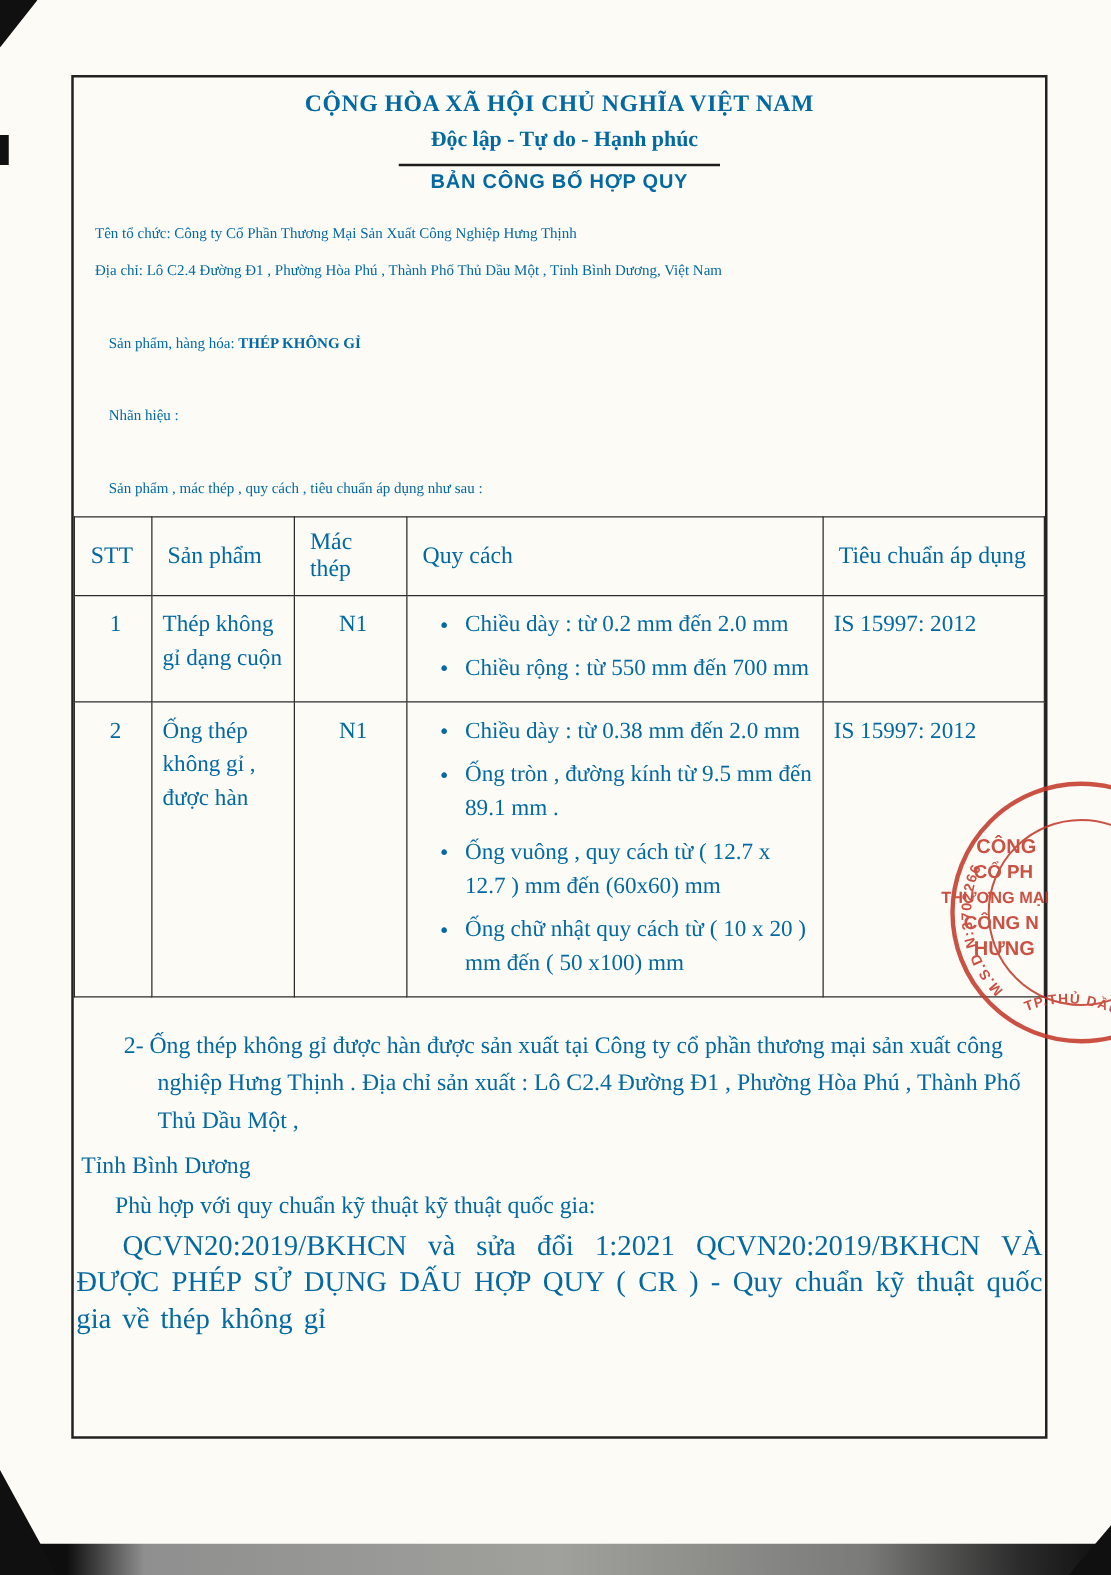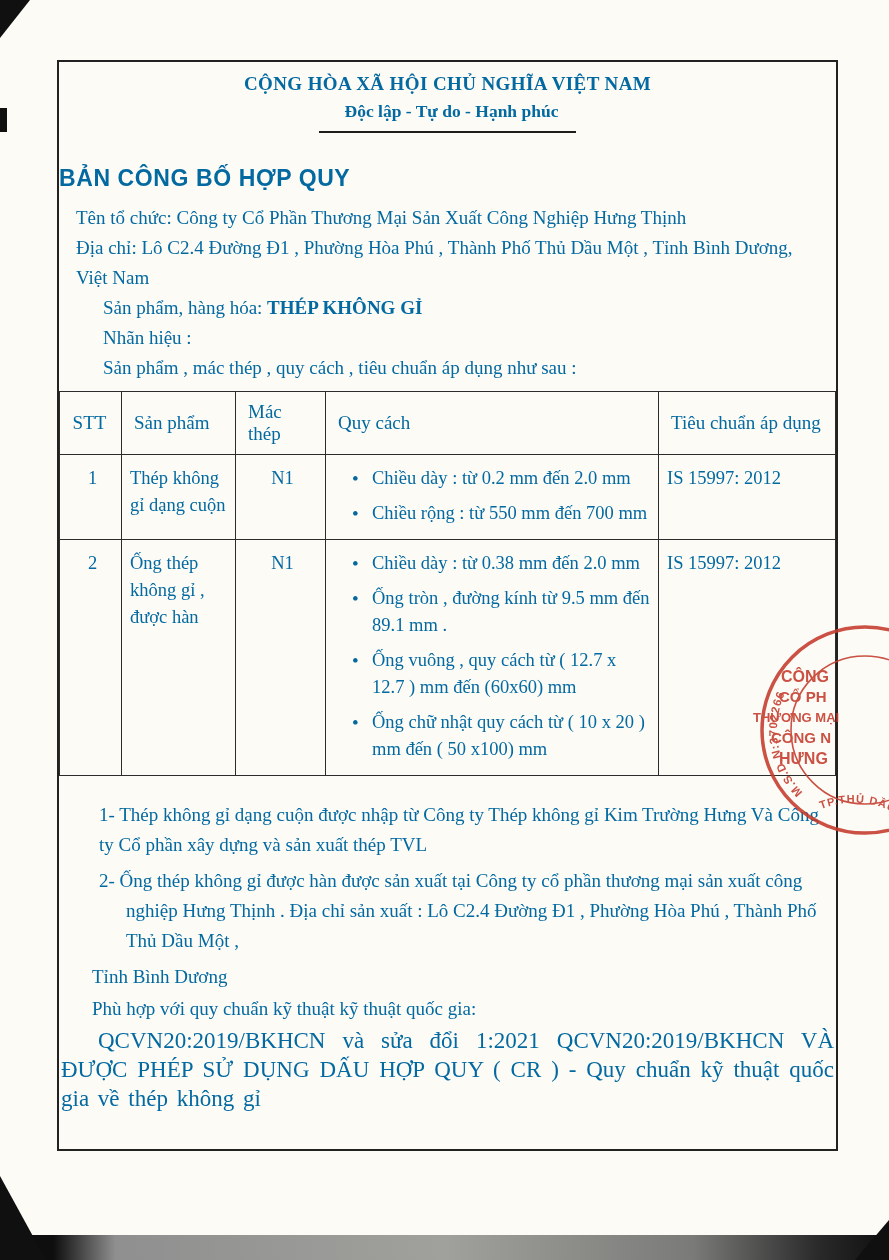--- a/index.html
+++ b/index.html
@@ -9,44 +9,44 @@
     font-family:"Liberation Serif","DejaVu Serif",serif;
     color:#0369a1;
   }
   .frame {
     position:absolute; left:57px; top:60px; width:781px; height:1091px;
     border:2px solid #222; box-sizing:border-box;
   }
   .nat-header { text-align:center; margin-top:10px; font-weight:bold; font-size:19px; letter-spacing:.4px; line-height:24px; }
   .motto { text-align:center; margin-top:3px; font-weight:bold; font-size:17.5px; line-height:24px; }
   .motto span { border-bottom:2px solid #1d1d1d; padding:0 18px 10px 26px; }
-  .doc-title { text-align:left; margin-top:40px; font-family:"Liberation Sans","DejaVu Sans",sans-serif; font-weight:bold; font-size:23px; letter-spacing:.6px; line-height:30px; }
+  .doc-title { text-align:center; margin-top:8px; font-family:"Liberation Sans","DejaVu Sans",sans-serif; font-weight:bold; font-size:16px; letter-spacing:.6px; line-height:30px; }
   .doc-number { text-align:center; margin-top:8px; font-size:19px; line-height:26px; }
-  .para { font-size:19px; line-height:30px; padding:0 26px 0 17px; margin:0; }
+  .para { font-size:12px; line-height:30px; padding:0 26px 0 17px; margin:0; }
   .para.first { margin-top:10px; }
-  .para.indent { padding-left:44px; }
+  .para.indent { padding-left:28px;margin-top:28px; }
   .bold { font-weight:bold; }
 
   table.conf { width:100%; border-collapse:collapse; table-layout:fixed; margin-top:8px; font-size:18.5px; }
   table.conf th, table.conf td { border:1.5px solid #2c2c2c; }
   table.conf th { font-weight:normal; text-align:left; padding:9px 6px 9px 12px; vertical-align:middle; font-size:19px; }
   table.conf th.c { text-align:center; padding-left:4px; }
   table.conf td { vertical-align:top; padding:10px 4px 4px 8px; line-height:27px; }
   td.stt { text-align:center; }
   td.mac { padding-left:30px;text-align:center; }
   td.qc  { padding-left:0; }
   td.qc ul { margin:0; padding:0 4px 0 12px; list-style:none; }
   td.qc li { position:relative; padding-left:26px; margin-bottom:8px; line-height:27px; }
   td.qc li::before { content:"•"; position:absolute; left:6px; top:0; font-size:19px; }
   td.tc { padding-left:10px; }
 
   .notes { margin-top:24px; padding:0 16px 0 40px; font-size:19px; line-height:30px; }
   .note { margin:0 0 6px 0; }
   .note.hang { padding-left:27px; text-indent:-27px; }
-  .province { padding-left:33px; font-size:19px; line-height:30px; }
+  .province { padding-left:6px; font-size:19px; line-height:30px; }
   .conform  { padding-left:33px; font-size:19px; line-height:30px; margin-top:2px; }
   .finalpara { font-size:23px; line-height:29px; text-align:justify; text-indent:37px; padding:0 2px; margin-top:2px; word-spacing:3px; }
 
   
   .seal { position:absolute; left:735px; top:590px; width:154px; height:280px; pointer-events:none; opacity:.88; }
   .seal text { fill:#c43a2b; font-family:"Liberation Sans","DejaVu Sans",sans-serif; font-weight:bold; }
 
   
   .art { position:absolute; background:#101010; }
   .art-tl { left:0; top:0; width:30px; height:38px; clip-path:polygon(0 0,100% 0,0 100%); }
@@ -115,21 +115,20 @@
             <li>Ống vuông , quy cách từ ( 12.7 x 12.7 ) mm đến (60x60) mm</li>
             <li>Ống chữ nhật quy cách từ ( 10 x 20 ) mm đến ( 50 x100) mm</li>
           </ul>
         </td>
         <td class="tc">IS 15997: 2012</td>
       </tr>
     </tbody>
       </table>
 
     <div class="notes">
-      <p class="note">1- Thép không gỉ dạng cuộn được nhập từ Công ty Thép không gỉ Kim Trường Hưng Và Công ty Cổ phần xây dựng và sản xuất thép TVL</p>
       <p class="note hang">2- Ống thép không gỉ được hàn được sản xuất tại Công ty cổ phần thương mại sản xuất công nghiệp Hưng Thịnh . Địa chỉ sản xuất : Lô C2.4 Đường Đ1 , Phường Hòa Phú , Thành Phố Thủ Dầu Một ,</p>
     </div>
     <div class="province">Tỉnh Bình Dương</div>
     <div class="conform">Phù hợp với quy chuẩn kỹ thuật kỹ thuật quốc gia:</div>
     <div class="finalpara">QCVN20:2019/BKHCN và sửa đổi 1:2021 QCVN20:2019/BKHCN VÀ ĐƯỢC PHÉP SỬ DỤNG DẤU HỢP QUY ( CR ) -  Quy chuẩn kỹ thuật quốc gia về thép không gỉ</div>
 
   </div>
 
   <svg class="seal" viewBox="0 0 154 280">
     <circle cx="130" cy="140" r="103" fill="none" stroke="#c43a2b" stroke-width="3.5"></circle>

